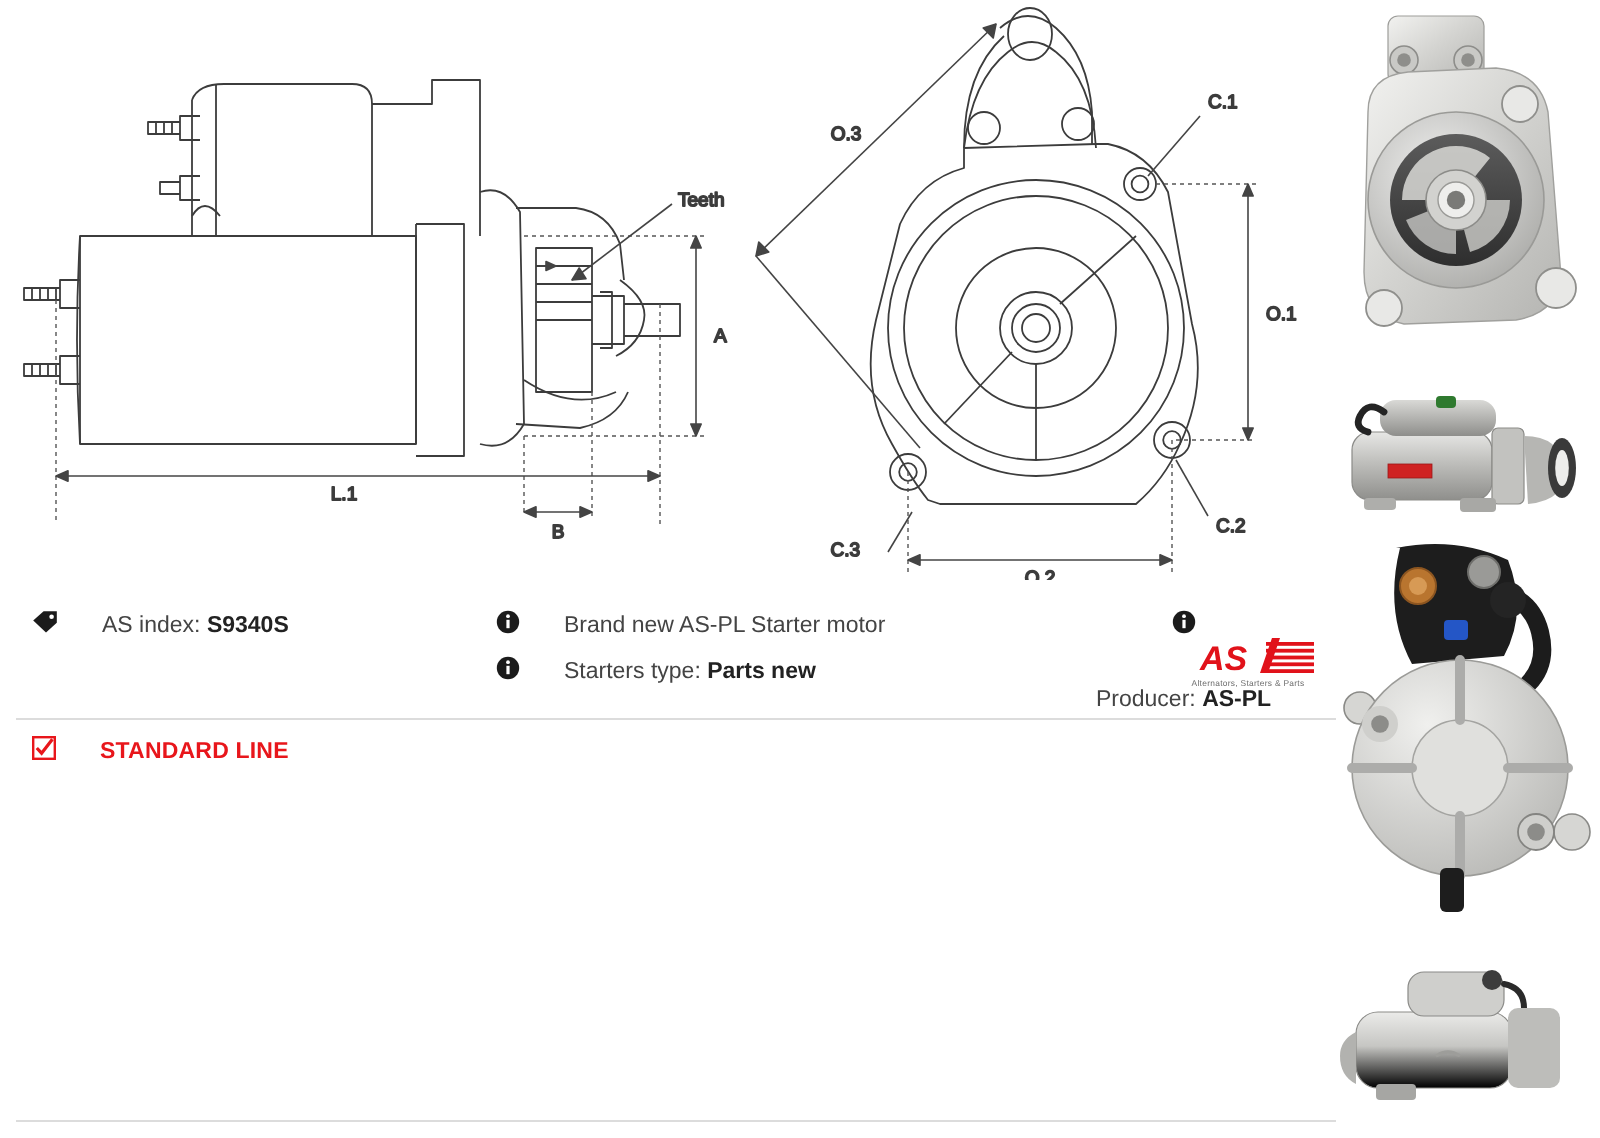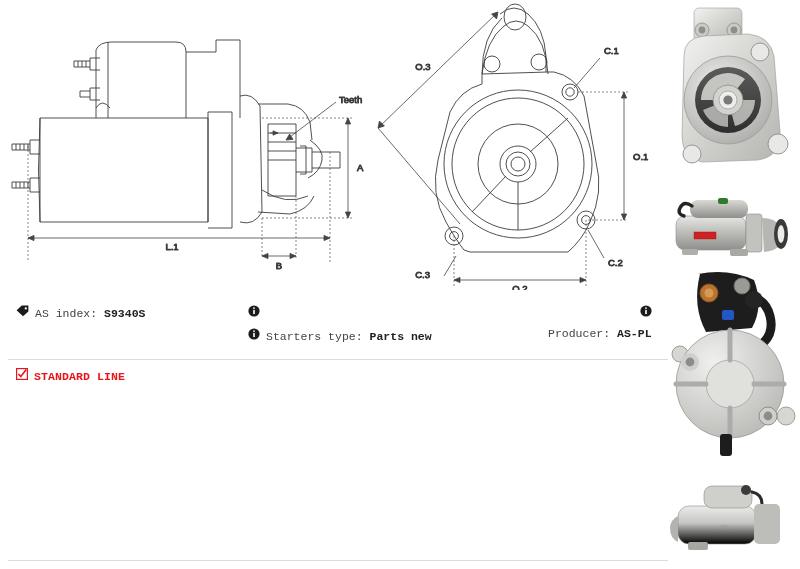--- a/index.html
+++ b/index.html
@@ -15,21 +15,21 @@
   .draw-svg{position:absolute;left:0;top:0;}
   .dim-label{font-family:"Liberation Sans",sans-serif;font-size:9.5px;fill:#3a3a3a;}
 
   
   .photos{position:absolute;right:0;top:0;width:132px;height:569px;}
   .photo{position:absolute;left:0;width:132px;}
   .photo svg{display:block;}
 
   
   .info{position:absolute;left:0;top:296px;width:668px;height:62px;}
-  .info-item{position:absolute;display:flex;align-items:flex-end;gap:6px;font-size:11.5px;line-height:14px;color:#444;font-family:Liberation Mono, monospace;}
+  .info-item{position:absolute;display:flex;align-items:center;gap:22px;font-size:11.5px;line-height:14px;color:#444;}
   .info-item .ico{flex:0 0 auto;margin-top:1px;}
   .info-item .txt{white-space:nowrap;}
   .info-item .txt b{font-weight:bold;color:#222;}
   .std-line{color:#e8161b;font-weight:bold;font-size:11.5px;letter-spacing:.1px;}
   .i-asindex{left:16px;top:8px;}
   .i-standard{left:16px;top:31px;margin-top:40px;}
   .i-brandnew{left:248px;top:8px;}
   .i-prodtype{left:248px;top:31px;}
   .i-producer{left:548px;top:8px;flex-direction:column;}
 
@@ -206,20 +206,21 @@
     </div>
 
     <div class="info-item i-brandnew">
       <span class="ico">
         <svg width="12" height="12" viewBox="0 0 12 12">
           <circle cx="6" cy="6" r="5.6" fill="#1b1b1b"></circle>
           <rect x="5.2" y="4.9" width="1.6" height="4.2" fill="#ffffff"></rect>
           <circle cx="6" cy="3.1" r="0.95" fill="#ffffff"></circle>
         </svg>
       </span>
+      <span class="txt">Brand new AS-PL Starter motor</span>
     </div>
 
     <div class="info-item i-prodtype">
       <span class="ico">
         <svg width="12" height="12" viewBox="0 0 12 12">
           <circle cx="6" cy="6" r="5.6" fill="#1b1b1b"></circle>
           <rect x="5.2" y="4.9" width="1.6" height="4.2" fill="#ffffff"></rect>
           <circle cx="6" cy="3.1" r="0.95" fill="#ffffff"></circle>
         </svg>
       </span>
@@ -236,20 +237,35 @@
           <rect x="5.2" y="4.9" width="1.6" height="4.2" fill="#ffffff"></rect>
           <circle cx="6" cy="3.1" r="0.95" fill="#ffffff"></circle>
         </svg>
       </span>
       <span class="txt">
         <span>Producer:</span>
         <b>AS-PL</b>
       </span>
     </div>
 
+    <div class="logo">
+      <svg width="76" height="21" viewBox="0 0 76 21">
+        <g fill="#e1121a">
+          <path d="M16 1 L30 1 L24 19 L10 19 Z" opacity="0"></path>
+          <text x="14" y="17" font-family="Liberation Sans, sans-serif" font-size="17" font-weight="bold" font-style="italic" fill="#e1121a">AS</text>
+          <rect x="47" y="3" width="24" height="1.9"></rect>
+          <rect x="47" y="6.4" width="24" height="1.9"></rect>
+          <rect x="47" y="9.8" width="24" height="1.9"></rect>
+          <rect x="47" y="13.2" width="24" height="1.9"></rect>
+          <rect x="47" y="16.6" width="24" height="1.9"></rect>
+          <path d="M44 18.5 L50 1 L54 1 L48 18.5 Z"></path>
+        </g>
+      </svg>
+      <div class="logo-tag">Alternators, Starters &amp; Parts</div>
+    </div>
   </div>
 
   <div class="spec-wrap">
     
   </div>
 
   <div class="photos">
 
     <div class="photo" style="top:4px;">
       <svg width="132" height="182" viewBox="0 0 132 182">

